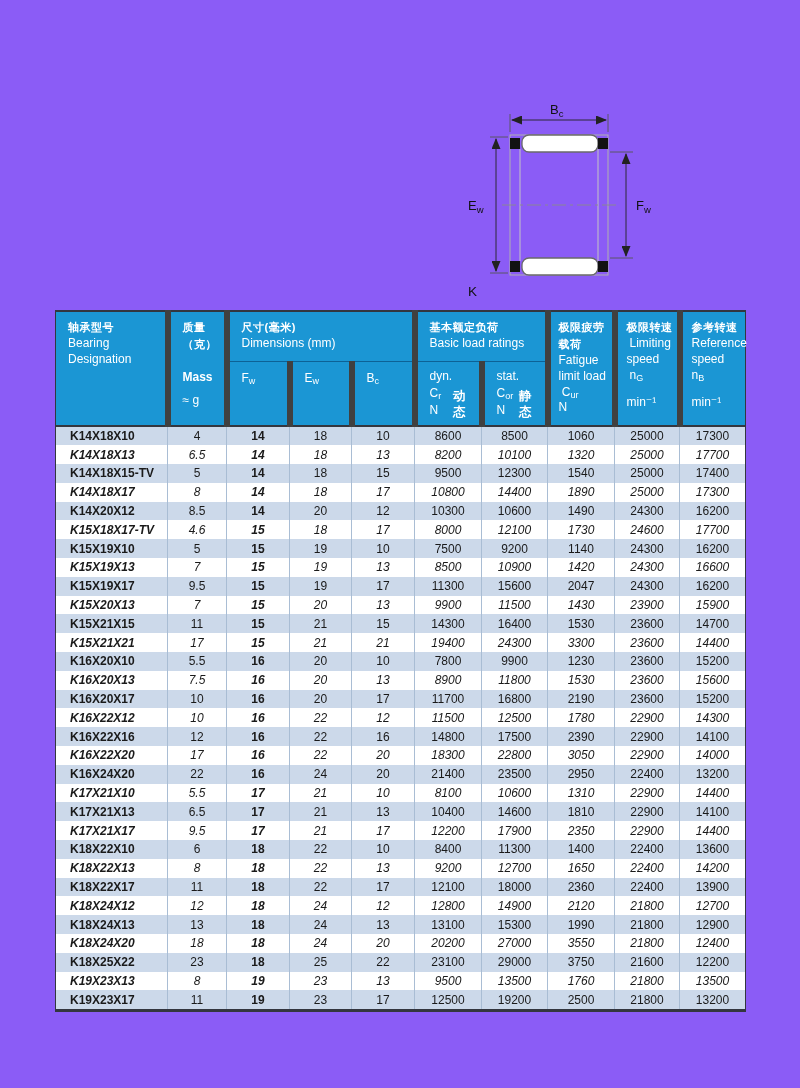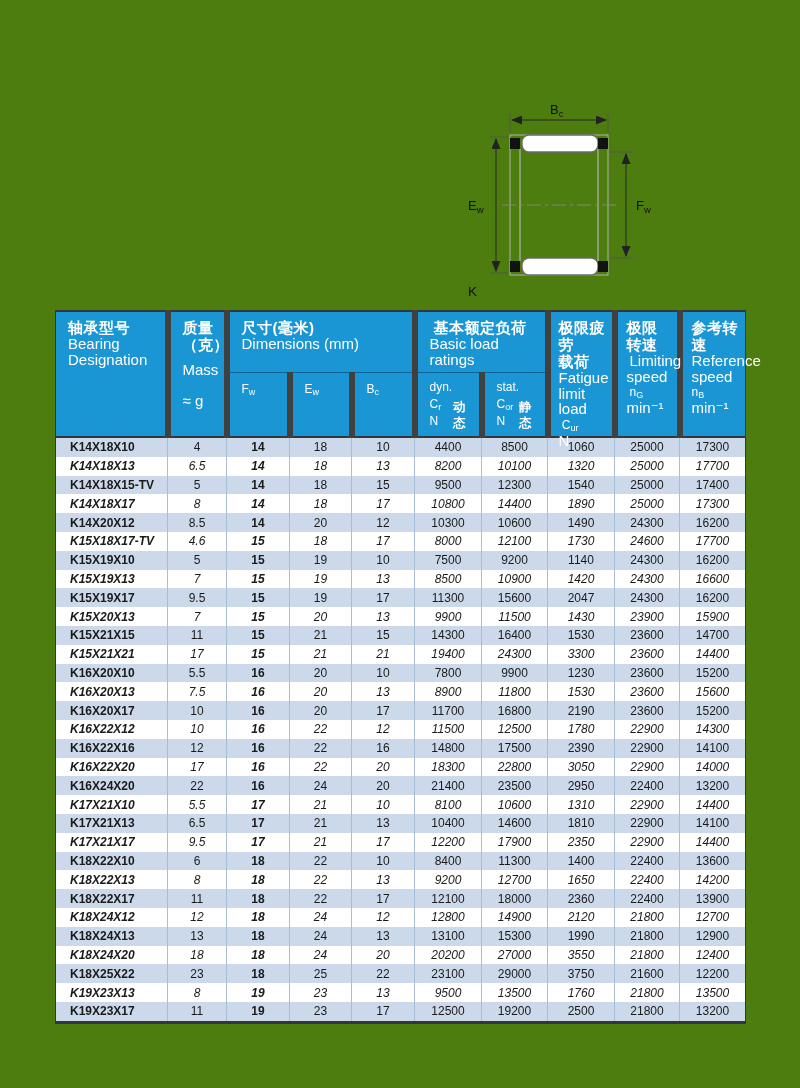--- a/index.html
+++ b/index.html
@@ -1,17 +1,17 @@
 <!DOCTYPE html>
 <html><head>
 <meta charset="utf-8">
 <style>
   html,body{margin:0;padding:0;background:#ffffff;}
   .page{
-    position:relative;width:800px;height:1088px;background:#4d7c0f;overflow:hidden;
+    position:relative;width:800px;height:1088px;background:#8b5cf6;overflow:hidden;
     font-family:"Liberation Sans","DejaVu Sans",sans-serif;color:#1a1a1a;
   }
   
   .diagram{position:absolute;left:440px;top:90px;width:320px;height:220px;}
   
   .catalog-table{
     position:absolute;left:55px;top:310px;width:690px;
     border-collapse:collapse;table-layout:fixed;
     border-top:2px solid #33363f;border-bottom:3px solid #33363f;
     border-left:1px solid #33363f;border-right:1px solid #33363f;
@@ -20,27 +20,27 @@
   .catalog-table th{
     font-weight:normal;text-align:left;vertical-align:top;padding:0;
     border-left:6px solid #404040;
   }
   .catalog-table tr.h1 th:first-child{border-left:none;}
   .catalog-table tr.h1{height:50px;}
   .catalog-table tr.h2{height:64px;}
   .catalog-table tr.h2 th{border-top:1px solid #0d6296;}
   .hwrap{box-sizing:border-box;padding:7px 4px 5px 12px;display:flex;flex-direction:column;}
   .hwrap.tall{height:107px;}
-  .zh{font-size:15px;font-weight:bold;line-height:17px;letter-spacing:.5px;}
-  .en{font-size:15px;line-height:15.5px;}
+  .zh{font-size:11px;font-weight:bold;line-height:17px;letter-spacing:.5px;}
+  .en{font-size:12px;line-height:15.5px;}
   .sym{font-size:12px;line-height:16px;}
   .push{margin-top:auto;}
-  .gap-top{margin-top:9px;}
+  .gap-top{margin-top:17px;font-weight:bold;}
   sub{font-size:9px;vertical-align:-2px;line-height:0;}
-  .zh-center{text-align:center;padding-right:10px;}
+  .zh-center{text-align:left;padding-right:10px;}
   .subcell{position:relative;box-sizing:border-box;height:63px;padding:6px 4px 4px 12px;}
   .subcell .lbl{font-size:12px;line-height:17px;}
   .vstack{
     position:absolute;right:13px;bottom:5px;display:flex;flex-direction:column;
     font-size:12.5px;font-weight:bold;line-height:16px;letter-spacing:0;
   }
   
   .catalog-table td{
     height:18.8px;font-size:12px;text-align:center;padding:0;
     border-left:1px solid #a9bdd4;white-space:nowrap;overflow:hidden;
@@ -208,21 +208,21 @@
         </th>
       </tr>
     </thead>
     <tbody>
         <tr class="alt">
           <td>K14X18X10</td>
           <td>4</td>
           <td class="bold">14</td>
           <td>18</td>
           <td>10</td>
-          <td>4400</td>
+          <td>8600</td>
           <td>8500</td>
           <td>1060</td>
           <td>25000</td>
           <td>17300</td>
         </tr>
         <tr class="plain">
           <td>K14X18X13</td>
           <td>6.5</td>
           <td class="bold">14</td>
           <td>18</td>

